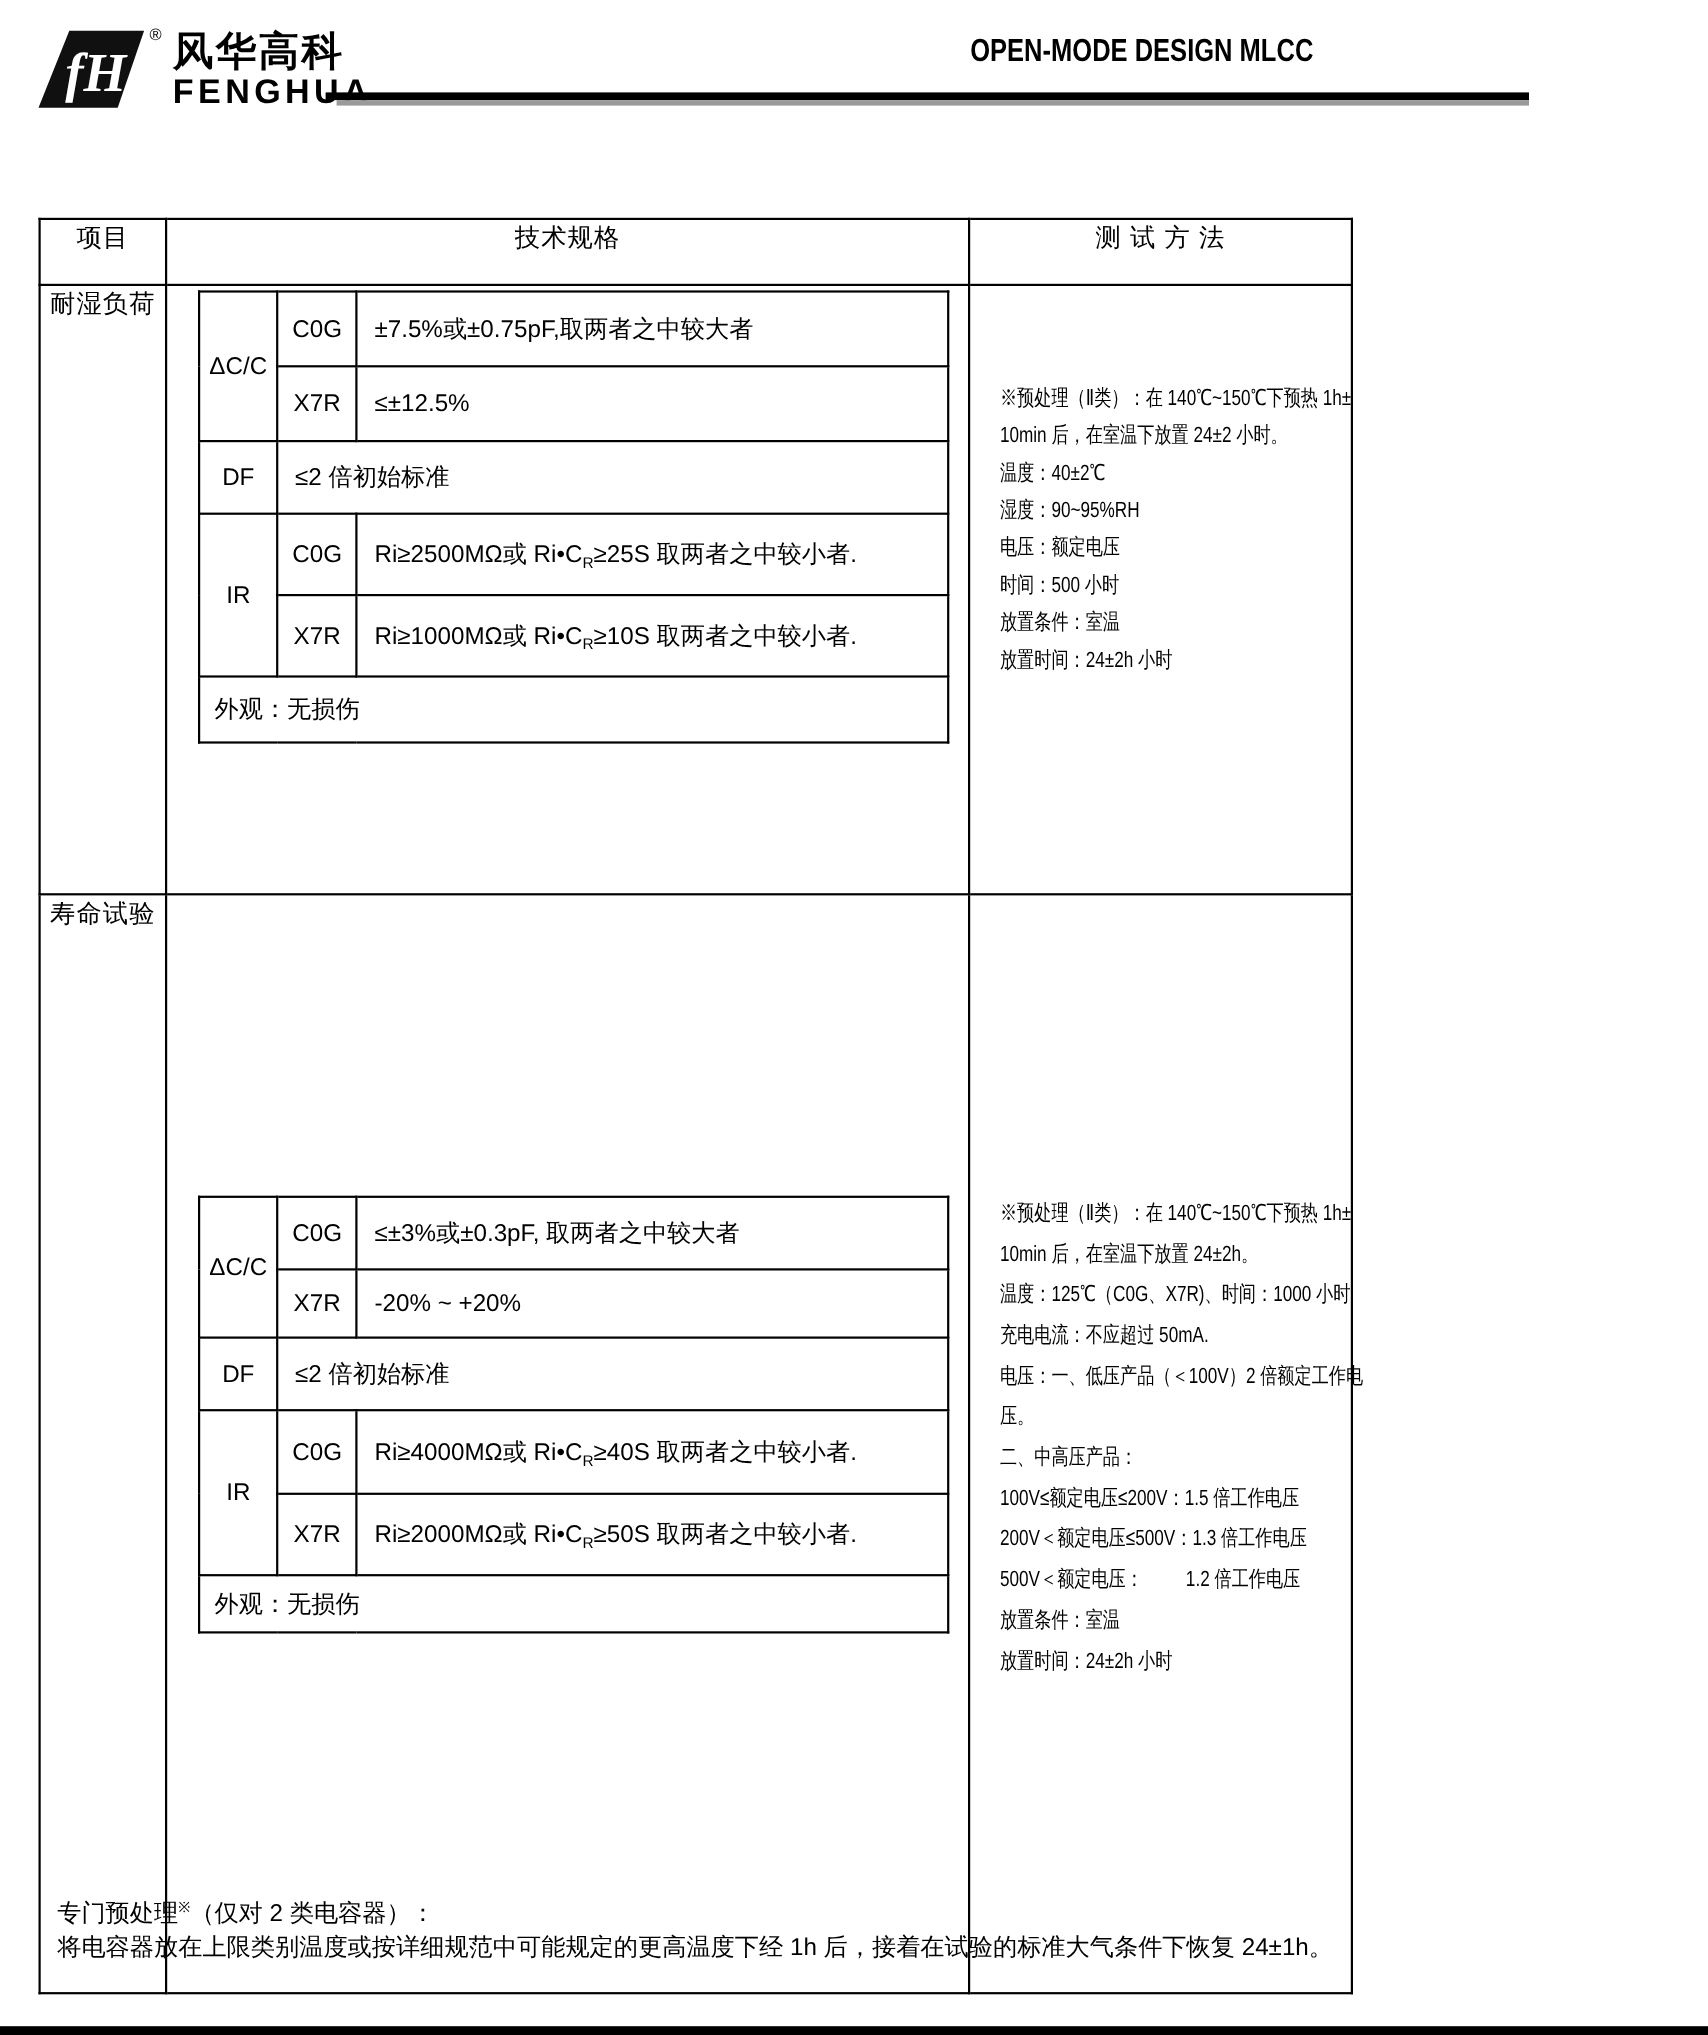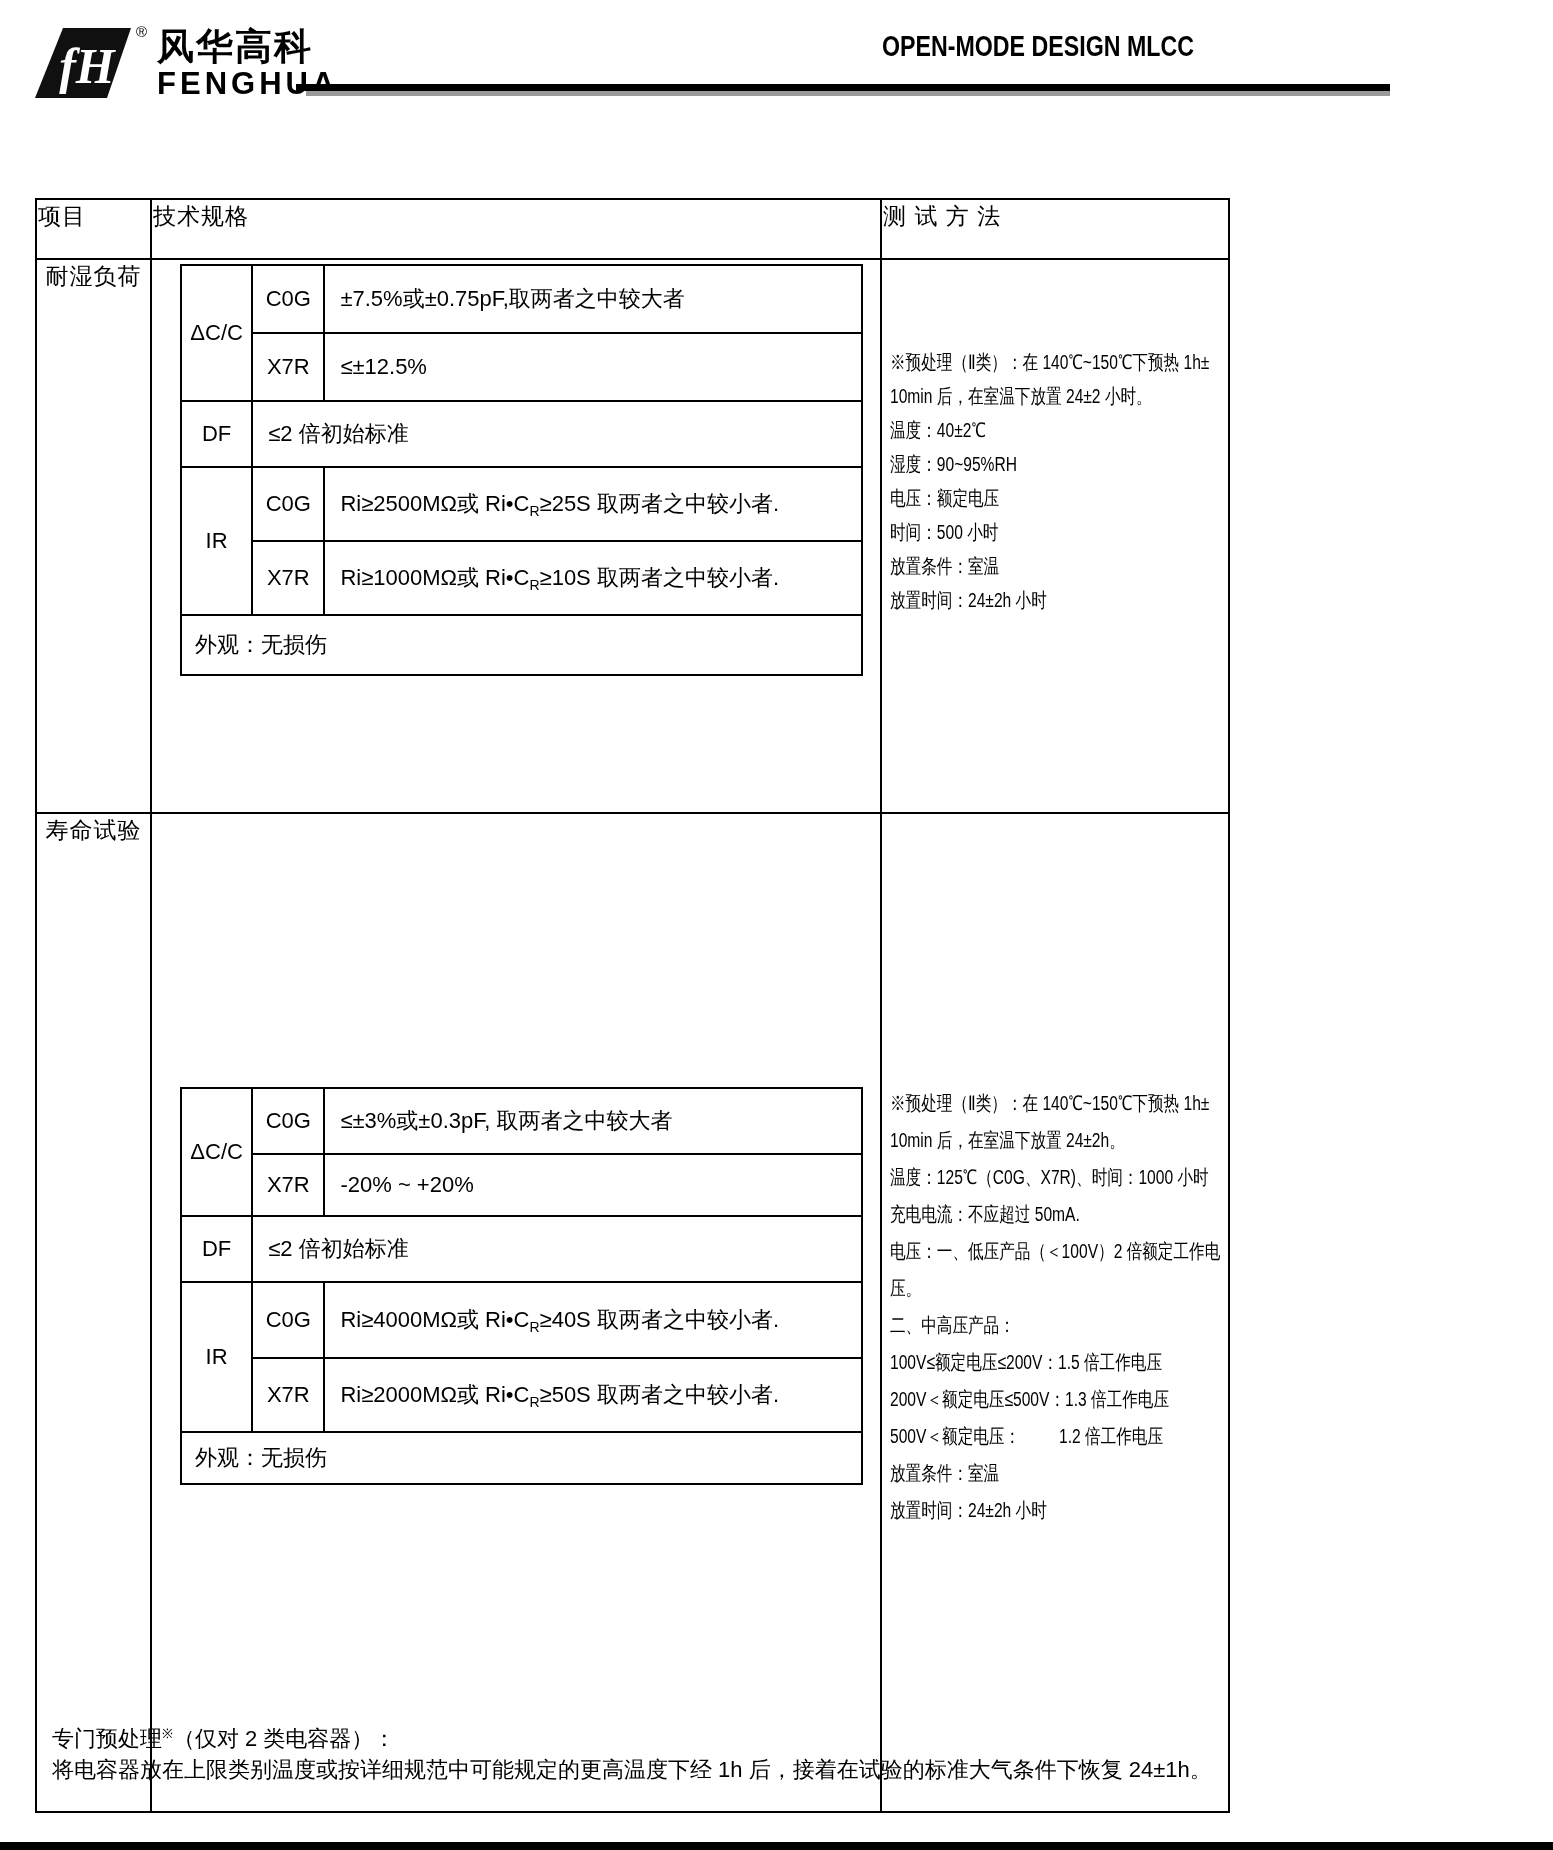--- a/index.html
+++ b/index.html
@@ -25,27 +25,27 @@
   }
   .rule-black { position:absolute; left:296px; top:84px; width:1094px; height:7px; background:#000; }
   .rule-gray  { position:absolute; left:306px; top:91px; width:1084px; height:5px; background:#9a9a9a; }
 
   
   table.outer {
     position:absolute; left:35px; top:198px; width:1193px;
     border-collapse:collapse; table-layout:fixed;
   }
   table.outer > tbody > tr > td { border:2px solid #000; vertical-align:top; }
-  tr.head-row td { height:56px; vertical-align:middle; font-size:23px; letter-spacing:1px; }
+  tr.head-row td { height:56px; text-align:center; vertical-align:middle; font-size:23px; letter-spacing:1px; }
   tr.body-row.r1 { height:554px; }
   tr.body-row.r2 { height:999px; }
   td.item-cell { text-align:center; vertical-align:middle; font-size:23px; letter-spacing:1px; }
   td.spec-cell { padding:4px 0 0 28px; }
   td.spec-cell.sc2 { padding-top:273px; }
-  td.method-cell { padding:85px 4px 0 8px; }
+  td.method-cell { padding:85px 4px 0 27px; }
   td.method-cell.mc2 { padding-top:271px; }
 
   
   table.inner { border-collapse:collapse; table-layout:fixed; width:683px; }
   table.inner td { border:2px solid #000; font-size:22px; }
   table.inner td.lbl, table.inner td.key { text-align:center; vertical-align:middle;border-radius:21px; }
   table.inner td.val { padding:0 4px 0 15px; vertical-align:middle; }
   table.inner td.app { padding:0 4px 0 13px; vertical-align:middle; }
   sub { font-size:14px; }
   

